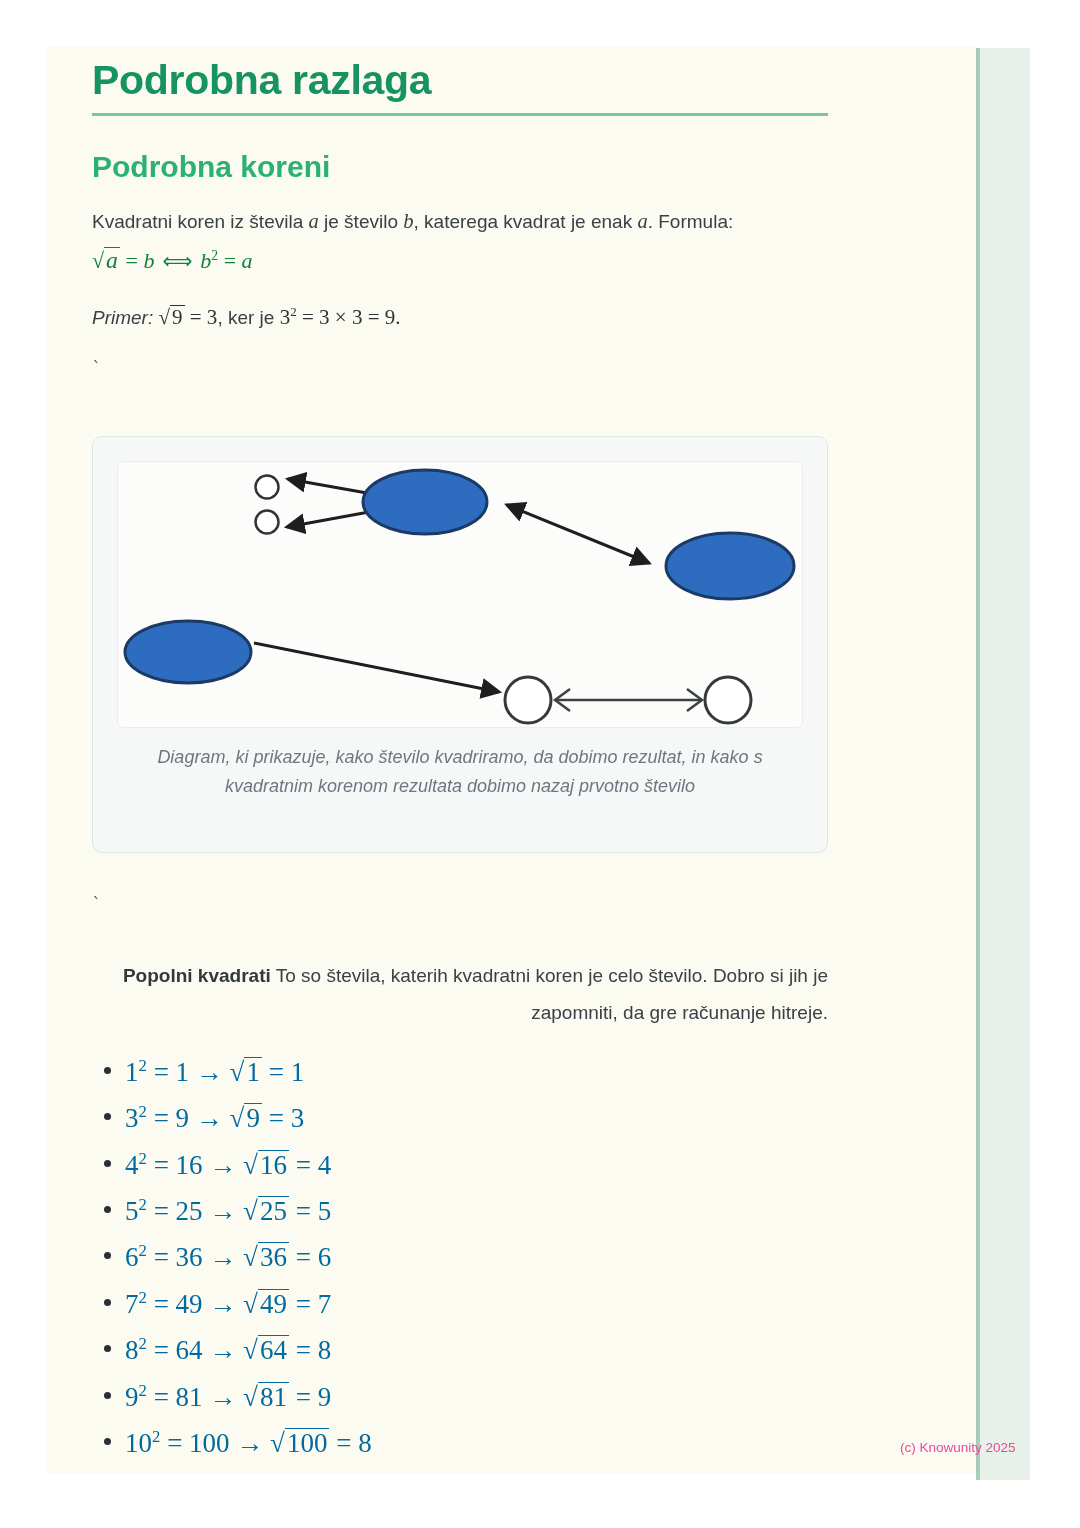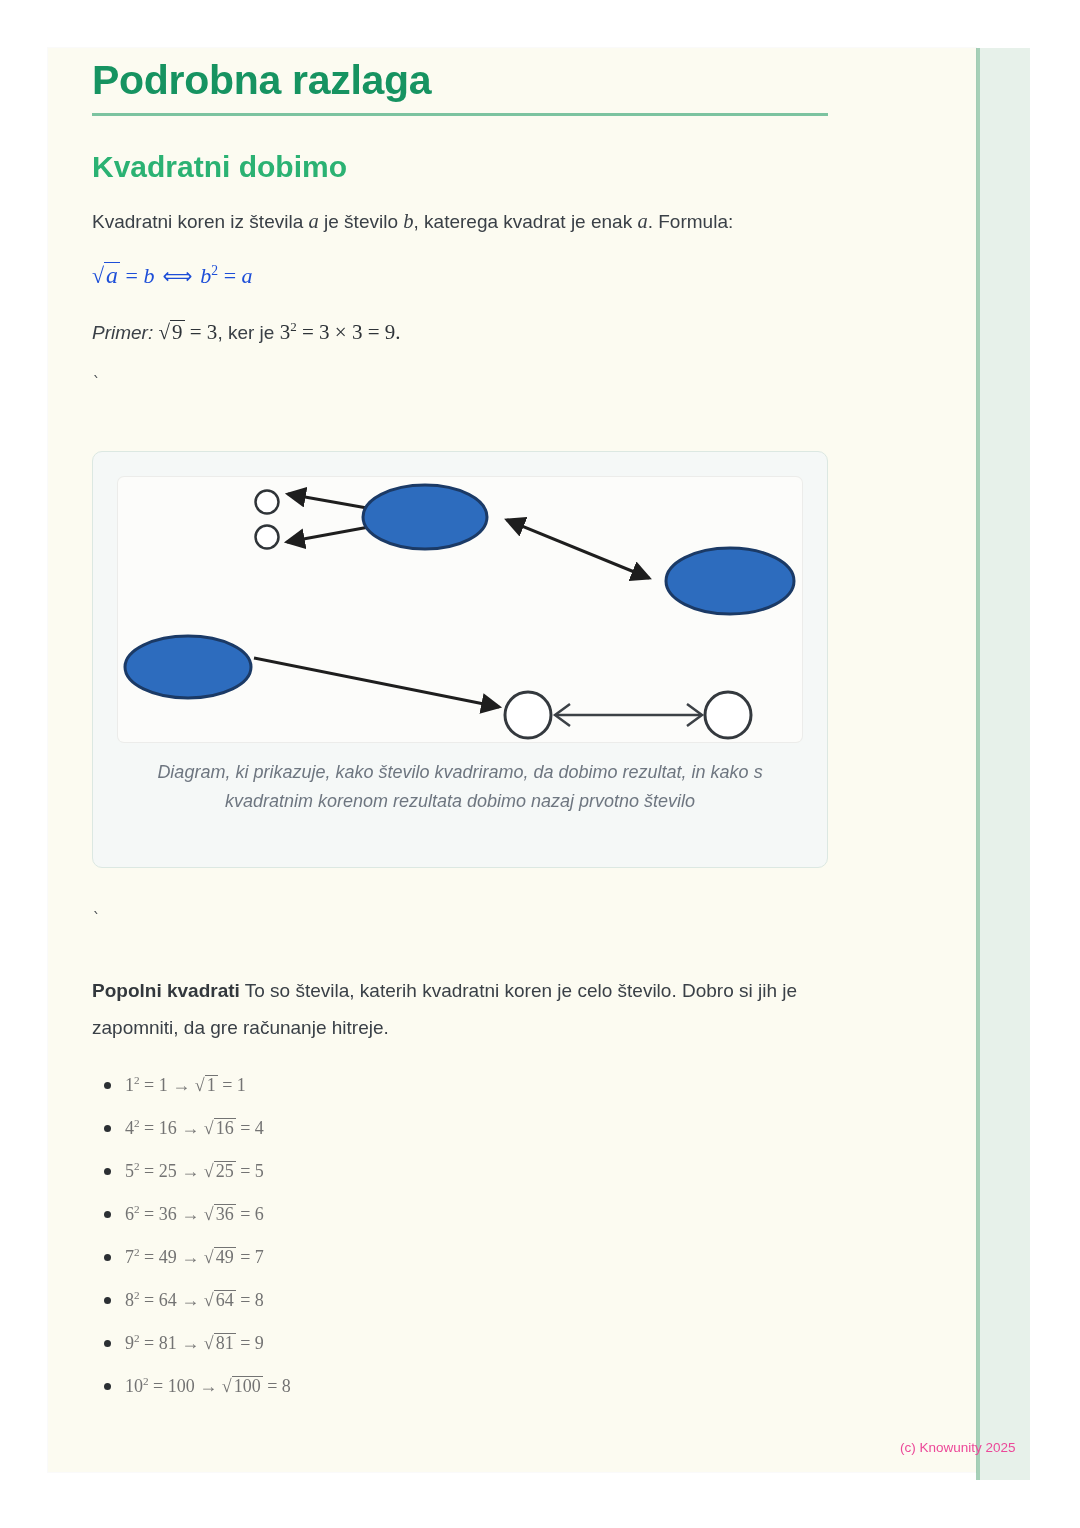--- a/index.html
+++ b/index.html
@@ -24,22 +24,22 @@
   h1.title{
     margin:10px 0 0;padding-bottom:10px;border-bottom:3px solid #7cc3a0;
     color:#169361;font-size:41px;line-height:1.1;font-weight:700;letter-spacing:-0.3px;
   }
   h2.section{
     margin:34px 0 0;color:#2bb273;font-size:30px;line-height:1.1;font-weight:700;
   }
   .intro{margin:22px 0 0;font-size:19px;line-height:32px;color:#3a4047;}
   .mvar{font-family:"Liberation Serif",serif;font-style:italic;font-size:1.08em;}
   .formula{
-    margin-top:23px;font-family:"Liberation Serif",serif;
-    font-size:22px;line-height:30px;color:#1d4ed8;
+    margin-top:8px;font-family:"Liberation Serif",serif;
+    font-size:22px;line-height:30px;color:#15803d;
   }
   .formula i,.math i{font-family:"Liberation Serif",serif;}
   .sqrt{white-space:nowrap;}
   .sqrt .rad{display:inline-block;border-top:1.6px solid currentColor;line-height:1.05;padding:0 2px;}
   sup{font-size:0.62em;line-height:0;}
   .iff{font-family:"DejaVu Sans",sans-serif;margin:0 8px;font-size:0.95em;}
   .primer{margin:26px 0 0;font-size:19px;line-height:30px;color:#3a4047;}
   .plabel{font-style:italic;}
   .math{font-family:"Liberation Serif",serif;font-size:21px;color:#2e3338;}
   .tick{margin-top:26px;height:20px;font-size:15px;color:#4a4f54;font-family:"DejaVu Sans Mono",monospace;}
@@ -50,45 +50,45 @@
     padding:25px 25px 0;
   }
   .imgbox{
     width:684px;height:265px;background:#fcfcfa;border-radius:6px;
     box-shadow:0 0 0 1px #ececea;overflow:hidden;
   }
   figcaption{
     margin:16px auto 0;max-width:648px;text-align:center;
     font-style:italic;font-size:18px;line-height:29px;color:#6e7680;
   }
-  .popolni{margin:42px 0 0;font-size:19px;line-height:37px;color:#3a4047;}
+  .popolni{margin:42px 0 0;font-size:19px;line-height:37px;color:#3a4047;text-align:right;}
   .popolni b{font-weight:700;color:#33383d;}
   ul.squares{margin:26px 0 0;padding:0;list-style:none;}
   ul.squares li{
     position:relative;padding-left:33px;margin-bottom:17px;line-height:26px;
-    font-family:"Liberation Serif",serif;font-size:18px;color:#737373;
+    font-family:"Liberation Serif",serif;font-size:27px;color:#0369a1;
   }
   ul.squares li::before{
     content:"";position:absolute;left:12px;top:10px;width:7px;height:7px;
     border-radius:50%;background:#2b2f33;
   }
   .footer{
     position:absolute;left:900px;top:1440px;font-size:13.5px;color:#ec4899;z-index:5;
   }
 </style>
 </head>
 <body>
 
 <div class="sidebar"></div>
 
 <div class="page">
 
   <h1 class="title">Podrobna razlaga</h1>
 
-  <h2 class="section">Kvadratni dobimo</h2>
+  <h2 class="section">Podrobna koreni</h2>
 
   <p class="intro"><span>Kvadratni koren iz števila </span><span class="mvar">a</span><span> je število </span><span class="mvar">b</span><span>, katerega kvadrat je enak </span><span class="mvar">a</span><span>. Formula:</span></p>
 
   <div class="formula"><span class="sqrt"><span>√</span><span class="rad mvar">a</span></span><span> = </span><i>b</i><span class="iff">⟺</span><i>b</i><sup>2</sup><span> = </span><i>a</i></div>
 
   <p class="primer"><span class="plabel">Primer: </span><span class="math"><span class="sqrt"><span>√</span><span class="rad">9</span></span><span> = 3</span></span><span>, ker je </span><span class="math"><span>3</span><sup>2</sup><span> = 3 × 3 = 9.</span></span></p>
 
   <div class="tick">`</div>
 
   <figure class="card">
@@ -121,20 +121,21 @@
     </div>
     <figcaption>Diagram, ki prikazuje, kako število kvadriramo, da dobimo rezultat, in kako s kvadratnim korenom rezultata dobimo nazaj prvotno število</figcaption>
   </figure>
 
   <div class="tick second">`</div>
 
   <p class="popolni"><b>Popolni kvadrati</b><span> To so števila, katerih kvadratni koren je celo število. Dobro si jih je zapomniti, da gre računanje hitreje.</span></p>
 
   <ul class="squares">
     <li><span>1</span><sup>2</sup><span> = 1 </span><span>→</span> <span class="sqrt"><span>√</span><span class="rad">1</span></span><span> = 1</span></li>
+    <li><span>3</span><sup>2</sup><span> = 9 </span><span>→</span> <span class="sqrt"><span>√</span><span class="rad">9</span></span><span> = 3</span></li>
     <li><span>4</span><sup>2</sup><span> = 16 </span><span>→</span> <span class="sqrt"><span>√</span><span class="rad">16</span></span><span> = 4</span></li>
     <li><span>5</span><sup>2</sup><span> = 25 </span><span>→</span> <span class="sqrt"><span>√</span><span class="rad">25</span></span><span> = 5</span></li>
     <li><span>6</span><sup>2</sup><span> = 36 </span><span>→</span> <span class="sqrt"><span>√</span><span class="rad">36</span></span><span> = 6</span></li>
     <li><span>7</span><sup>2</sup><span> = 49 </span><span>→</span> <span class="sqrt"><span>√</span><span class="rad">49</span></span><span> = 7</span></li>
     <li><span>8</span><sup>2</sup><span> = 64 </span><span>→</span> <span class="sqrt"><span>√</span><span class="rad">64</span></span><span> = 8</span></li>
     <li><span>9</span><sup>2</sup><span> = 81 </span><span>→</span> <span class="sqrt"><span>√</span><span class="rad">81</span></span><span> = 9</span></li>
     <li><span>10</span><sup>2</sup><span> = 100 </span><span>→</span> <span class="sqrt"><span>√</span><span class="rad">100</span></span><span> = 8</span></li>
   </ul>
 
 </div>

